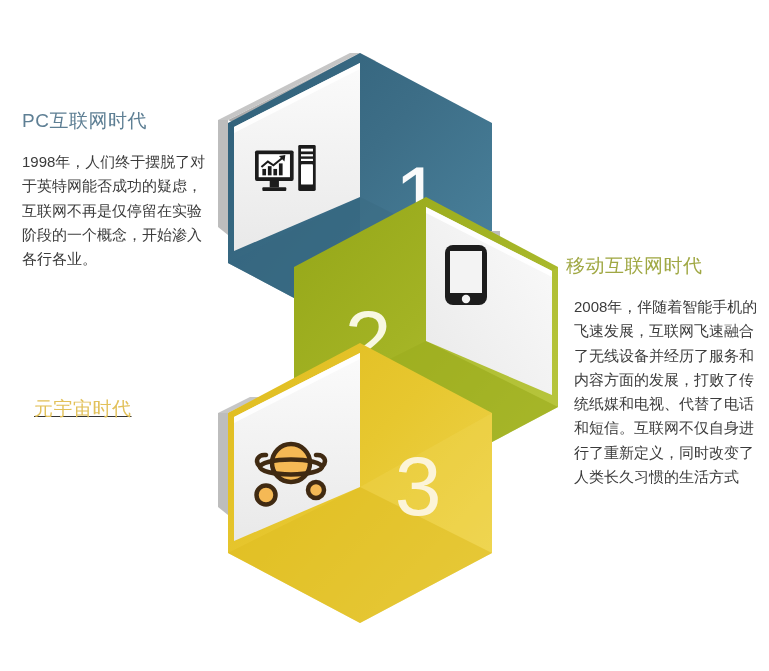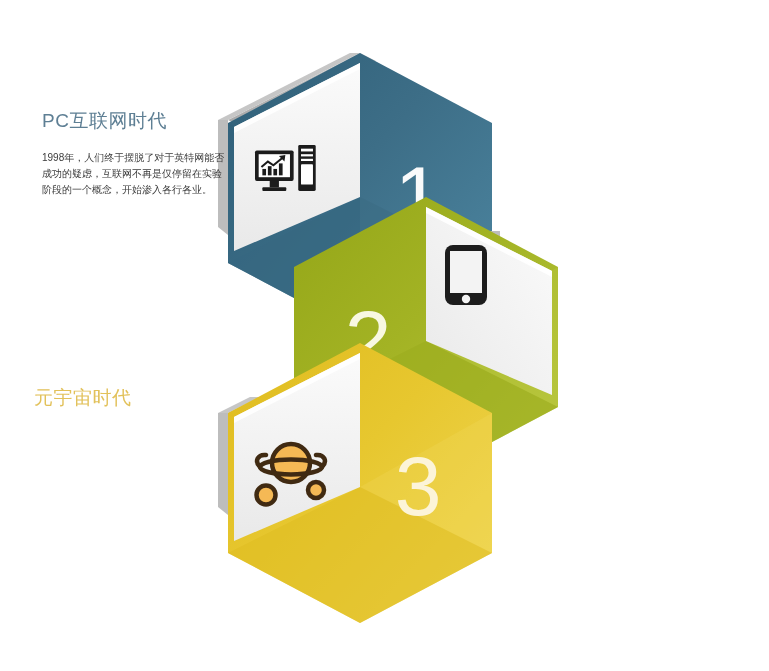--- a/index.html
+++ b/index.html
@@ -45,48 +45,49 @@
     box-sizing: border-box;
   }
   .block-title {
     font-size: 19px;
     font-weight: 500;
     letter-spacing: 0.5px;
     margin: 0 0 16px 0;
     white-space: nowrap;
   }
   .block-body {
-    font-size: 10px;
+    font-size: 15px;
     line-height: 1.62;
     margin: 0;
     color: #3b3b3b;
     text-align: left;
     word-break: break-word;
   }
 
   #block-pc {
-    left: 30px;
+    left: 10px;
     top: 108px;
     width: 196px;
   }
   #block-pc .block-title { color: #5e7f94; padding-left: 12px; }
   #block-pc .block-body  { padding-left: 12px; }
 
   #block-mobile {
     left: 566px;
     top: 253px;
     width: 196px;
   }
   #block-mobile .block-title { color: #a0a844; }
   #block-mobile .block-body  { padding-left: 8px; }
 
   #block-meta {
     left: 22px;
-    top: 385px;
+    top: 396px;
     width: 196px;
+    text-decoration: underline;
   }
   #block-meta .block-title { color: #e2c15a; padding-left: 12px; }
   #block-meta .block-body  { padding-left: 12px; }
 </style>
 </head>
 <body>
 
 <div id="stage">
 
   <div id="hex-graphic">
@@ -227,18 +228,22 @@
         <text x="218" y="470" font-family="'Liberation Sans', sans-serif" font-size="84" font-weight="300" fill="#fdf6dd" text-anchor="middle" opacity="0.97">3</text>
       </g>
     </svg>
   </div>
 
   <div class="text-block" id="block-pc">
     <h2 class="block-title">PC互联网时代</h2>
     <p class="block-body">1998年，人们终于摆脱了对于英特网能否成功的疑虑，互联网不再是仅停留在实验阶段的一个概念，开始渗入各行各业。</p>
   </div>
 
+  <div class="text-block" id="block-mobile">
+    <h2 class="block-title">移动互联网时代</h2>
+    <p class="block-body">2008年，伴随着智能手机的飞速发展，互联网飞速融合了无线设备并经历了服务和内容方面的发展，打败了传统纸媒和电视、代替了电话和短信。互联网不仅自身进行了重新定义，同时改变了人类长久习惯的生活方式</p>
+  </div>
 
   <div class="text-block" id="block-meta">
     <h2 class="block-title">元宇宙时代</h2>
   </div>
 
 </div>
 
 </body></html>

